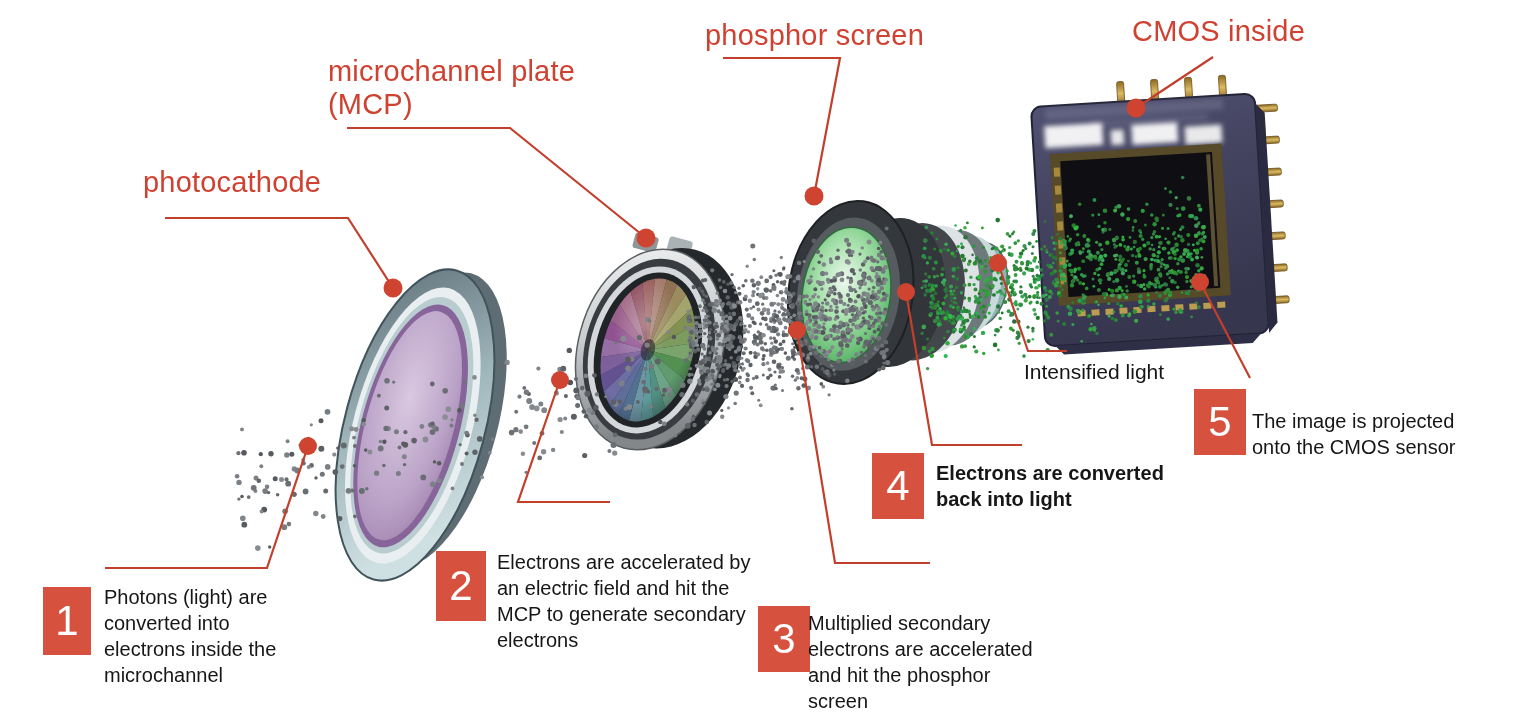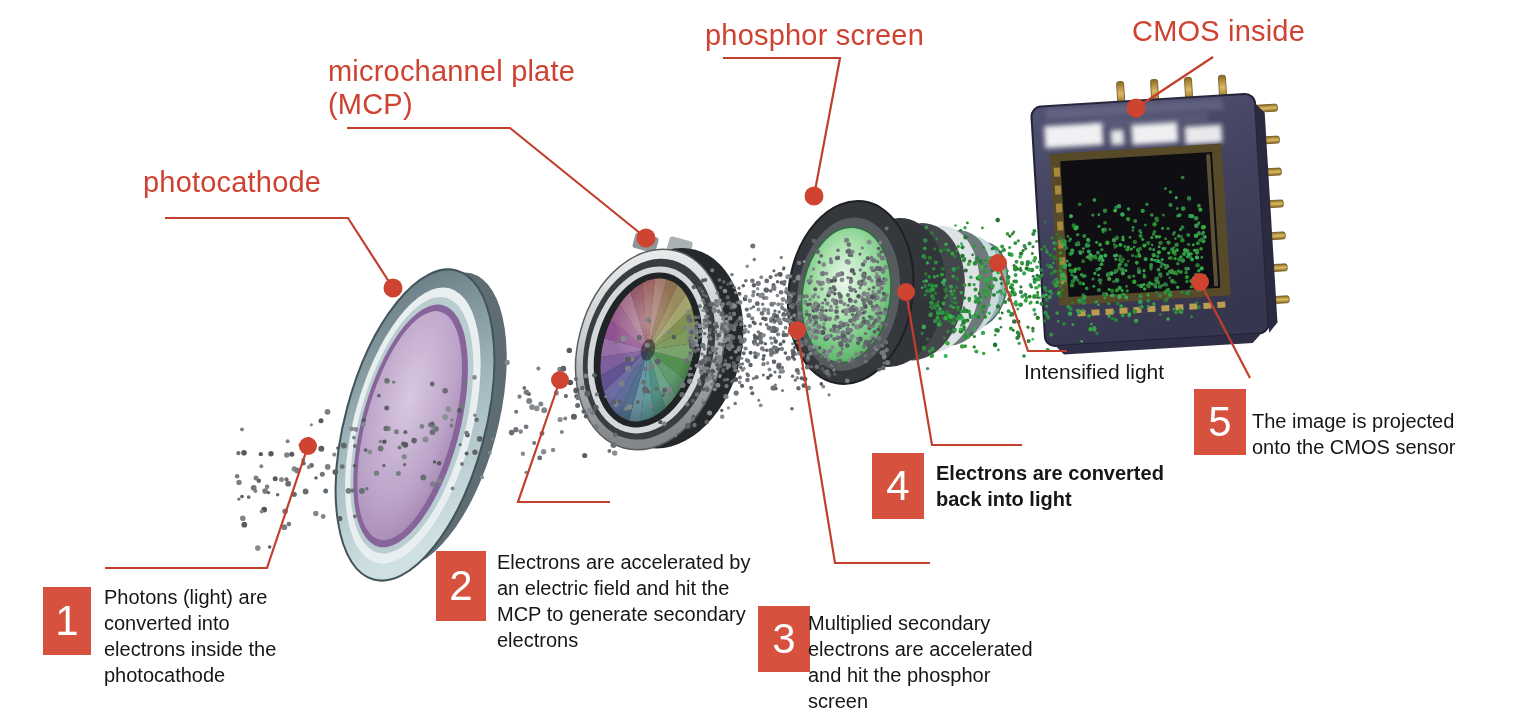--- a/index.html
+++ b/index.html
@@ -2330,21 +2330,21 @@
   <div class="lbl lbl-photocathode">photocathode</div>
   <div class="lbl two-line lbl-mcp">
     <span>microchannel plate</span><br>
     <span>(MCP)</span>
   </div>
   <div class="lbl lbl-phosphor">phosphor screen</div>
   <div class="lbl lbl-cmos">CMOS inside</div>
   <div class="plain-lbl lbl-intensified">Intensified light</div>
 
   <div class="badge b1">1</div>
-  <div class="step-text t1">Photons (light) are converted into electrons inside the photocathode</div>
+  <div class="step-text t1">Photons (light) are converted into electrons inside the microchannel</div>
 
   <div class="badge b2">2</div>
   <div class="step-text t2">Electrons are accelerated by an electric field and hit the MCP to generate secondary electrons</div>
 
   <div class="badge b3">3</div>
   <div class="step-text t3">Multiplied secondary electrons are accelerated and hit the phosphor screen</div>
 
   <div class="badge b4">4</div>
   <div class="step-text t4">Electrons are converted back into light</div>
 

